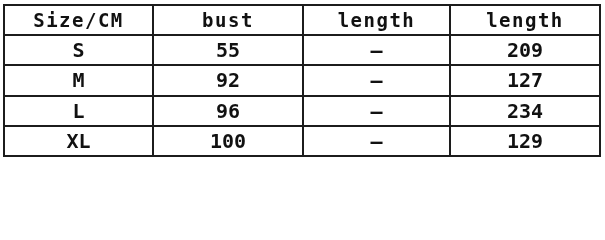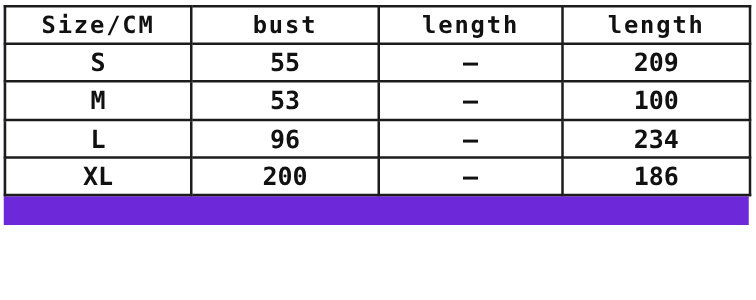--- a/index.html
+++ b/index.html
@@ -12,22 +12,22 @@
     height: 164px;
     overflow: hidden;
     font-family: "DejaVu Sans Mono", monospace;
   }
 
   #size-chart-wrapper {
     position: absolute;
     left: 3px;
     top: 4px;
     width: 596px;
-    height: 176px;
-    background: #6d28d9;
+    height: 153px;
+    background: #fde047;
   }
 
   table.size-chart {
     border-collapse: collapse;
     table-layout: fixed;
     width: 596px;
     height: 153px;
     background: #ffffff;
   }
 
@@ -94,33 +94,33 @@
 
       <tr class="data-row">
         <td class="data-cell">S</td>
         <td class="data-cell">55</td>
         <td class="dash-cell">–</td>
         <td class="data-cell">209</td>
       </tr>
 
       <tr class="data-row">
         <td class="data-cell">M</td>
-        <td class="data-cell">53</td>
+        <td class="data-cell">92</td>
         <td class="dash-cell">–</td>
-        <td class="data-cell">100</td>
+        <td class="data-cell">127</td>
       </tr>
 
       <tr class="data-row">
         <td class="data-cell">L</td>
         <td class="data-cell">96</td>
         <td class="dash-cell">–</td>
         <td class="data-cell">234</td>
       </tr>
 
       <tr class="data-row">
         <td class="data-cell">XL</td>
-        <td class="data-cell">200</td>
+        <td class="data-cell">100</td>
         <td class="dash-cell">–</td>
-        <td class="data-cell">186</td>
+        <td class="data-cell">129</td>
       </tr>
     </tbody>
   </table>
 </div>
 
 </body></html>

